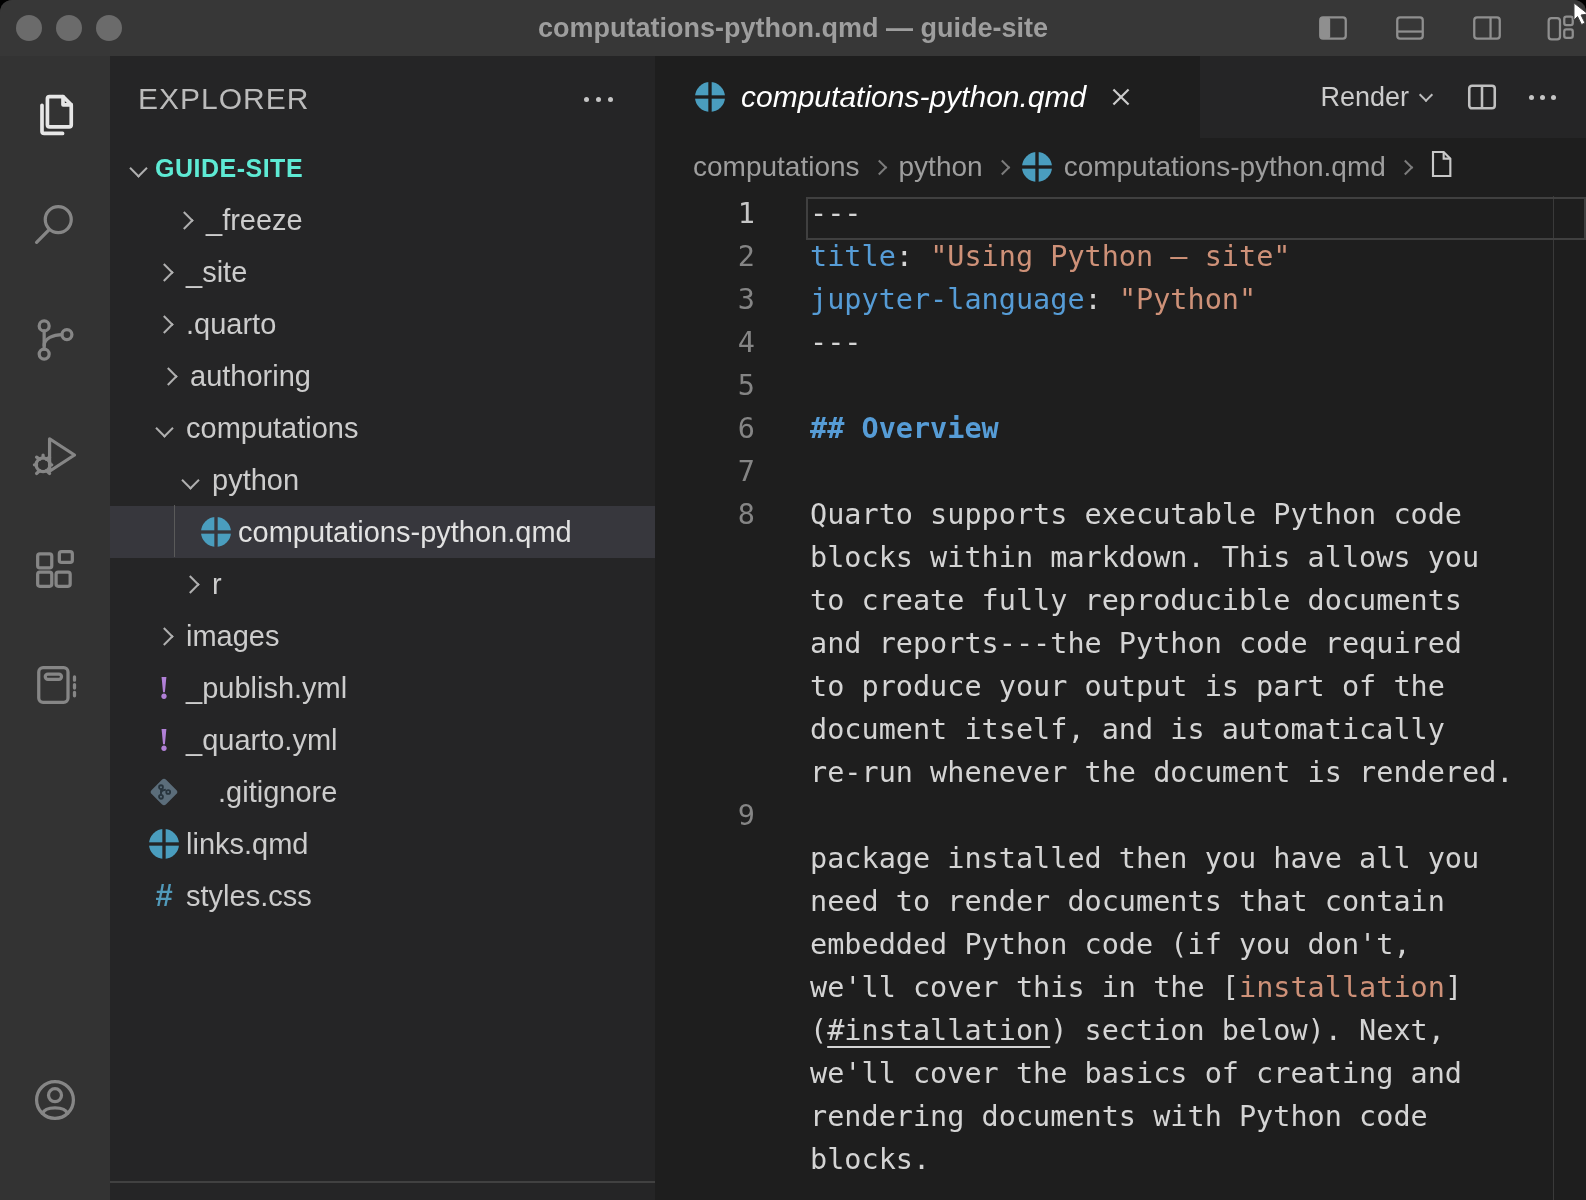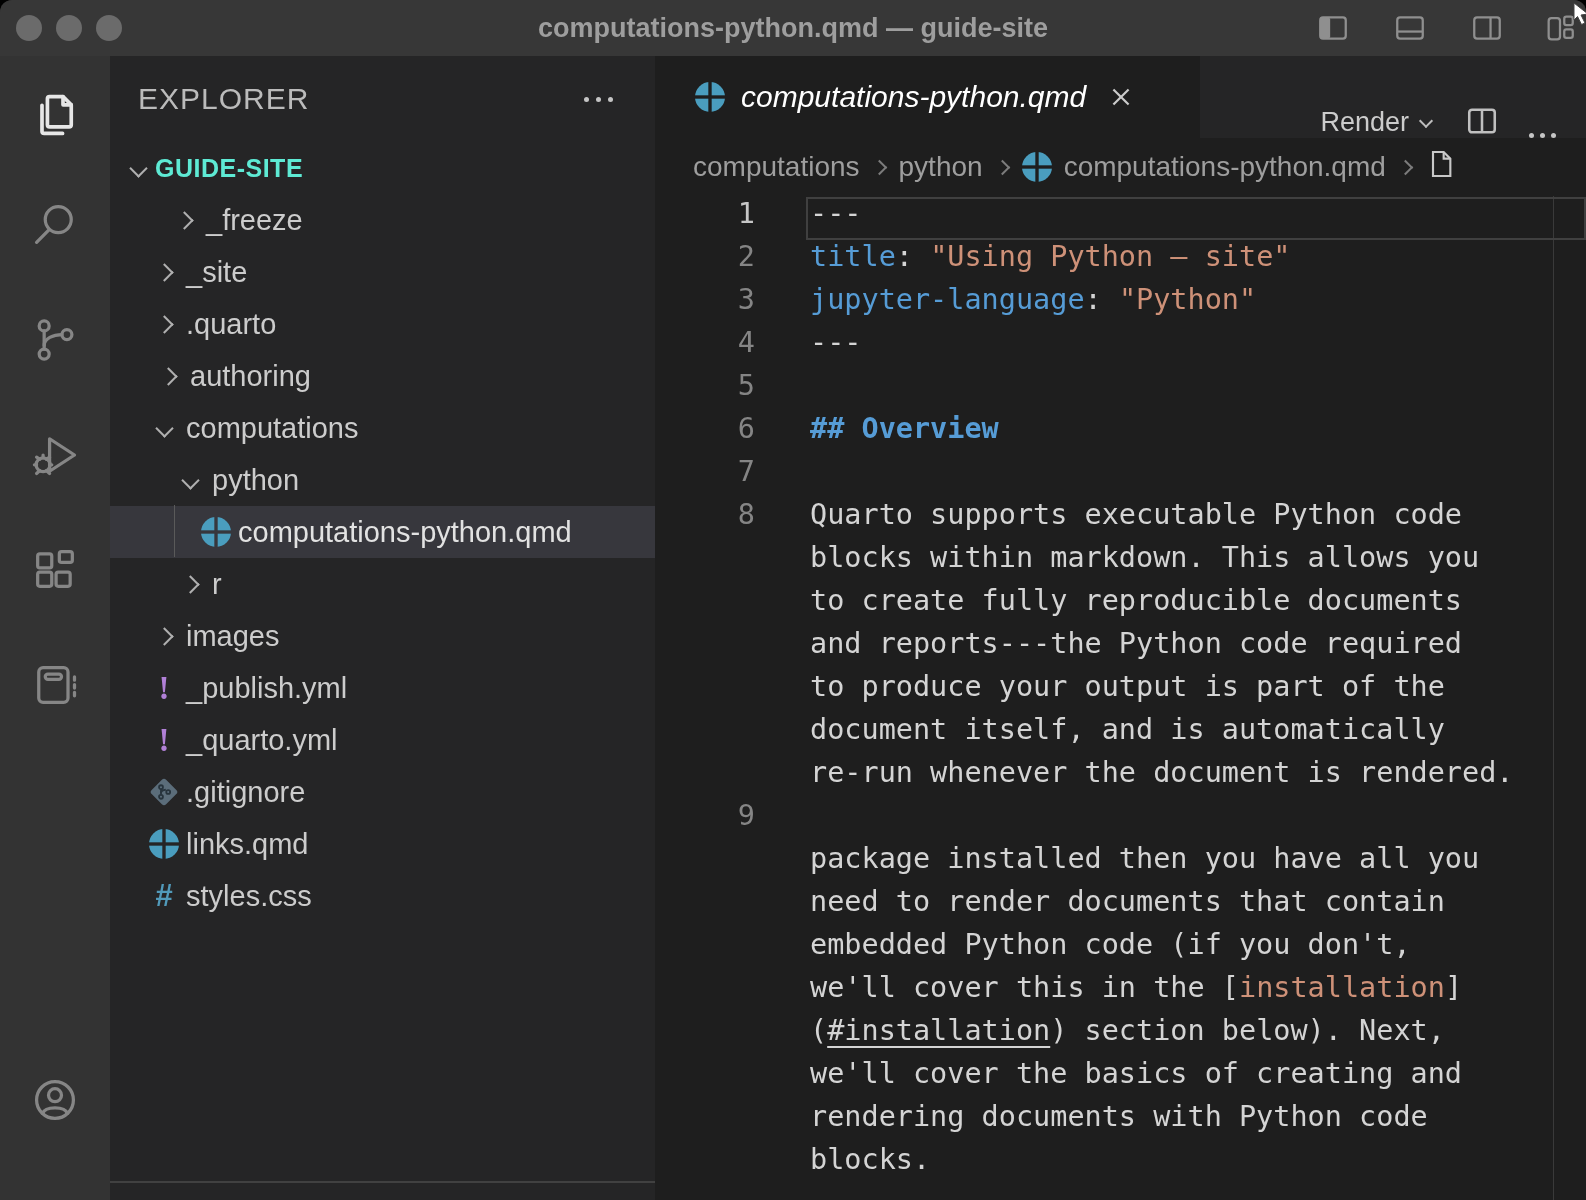--- a/index.html
+++ b/index.html
@@ -44,21 +44,21 @@
   .outlinerow{position:absolute;left:0;width:100%;height:52px;display:flex;align-items:center;}
   .outlinerow .lbl{font-size:24px;font-weight:bold;letter-spacing:.5px;color:#cccccc;margin-left:14px;}
   
   .editor{position:absolute;left:655px;top:56px;width:931px;height:1144px;background:#1e1e1e;}
   .tabbar{position:absolute;left:0;top:0;width:100%;height:82px;background:#252526;}
   .tab{position:absolute;left:0;top:0;width:545px;height:82px;background:#1e1e1e;display:flex;align-items:center;cursor:pointer;}
   .tab .qicon{margin-left:40px;}
   .tab .lbl{font-size:30px;font-style:italic;color:#ffffff;margin-left:16px;white-space:nowrap;}
   .closeic{margin-left:22px;width:26px;height:26px;}
   .closeic svg{width:26px;height:26px;stroke:#cccccc;stroke-width:2px;}
-  .tabactions{position:absolute;right:0;top:0;height:82px;display:flex;align-items:flex-end;}
+  .tabactions{position:absolute;right:0;top:0;height:82px;display:flex;align-items:center;}
   .renderbtn{display:flex;align-items:center;cursor:pointer;}
   .renderbtn .lbl{font-size:27px;color:#cccccc;}
   .renderbtn .chev{width:10px;height:10px;border-color:#bdbdbd;border-width:2px;margin-left:12px;margin-top:-4px;}
   .splitic{margin-left:34px;width:34px;height:34px;cursor:pointer;}
   .splitic svg{width:34px;height:34px;stroke:#c0c0c0;fill:none;stroke-width:1.8px;}
   .moreic{margin-left:30px;margin-right:30px;display:flex;gap:6px;cursor:pointer;}
   .moreic i{width:5px;height:5px;border-radius:50%;background:#c5c5c5;}
   .breadcrumbs{position:absolute;left:0;top:82px;width:100%;height:58px;display:flex;align-items:center;color:#9e9e9e;font-size:28px;}
   .breadcrumbs .crumb{white-space:nowrap;cursor:pointer;}
   .bsep{width:11px;height:11px;border-right:2px solid #7c7c7c;border-bottom:2px solid #7c7c7c;transform:rotate(-45deg);margin:0 14px;flex:0 0 auto;}
@@ -254,21 +254,21 @@
             <span class="ic-yaml">!</span>
           </span>
           <span class="lbl">_publish.yml</span>
         </div>
         <div class="trow" style="padding-left: 34px;">
           <span class="tbox">
             <span class="ic-yaml">!</span>
           </span>
           <span class="lbl">_quarto.yml</span>
         </div>
-        <div class="trow" style="padding-left: 34px;">
+        <div class="trow" style="padding-left: 34px; gap: 32px;">
           <span class="tbox">
             <svg viewBox="0 0 20 20" width="30" height="30">
               <rect x="3.2" y="3.2" width="13.6" height="13.6" rx="2" transform="rotate(45 10 10)" fill="#5b6d7a"></rect>
               <g stroke="#27343d" stroke-width="1.2" fill="none">
                 <circle cx="8" cy="6.8" r="1.3"></circle>
                 <circle cx="8" cy="13.2" r="1.3"></circle>
                 <circle cx="12.8" cy="10" r="1.3"></circle>
                 <path d="M8 8.1v3.8"></path>
                 <path d="M8 10.8c0-1.8 1.8-2.2 3.2-2.3"></path>
               </g>

